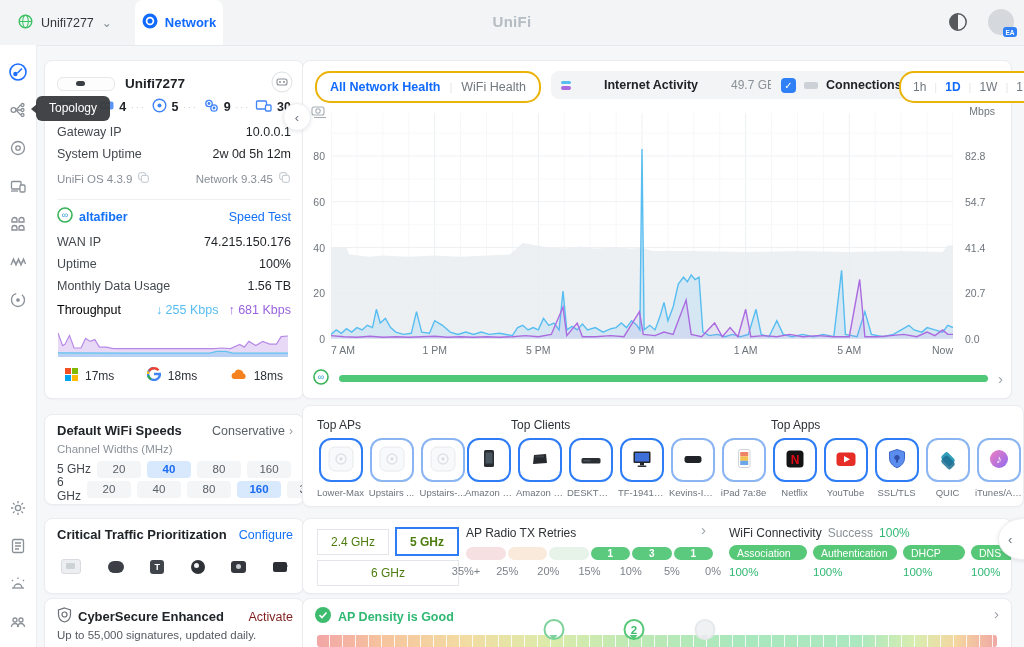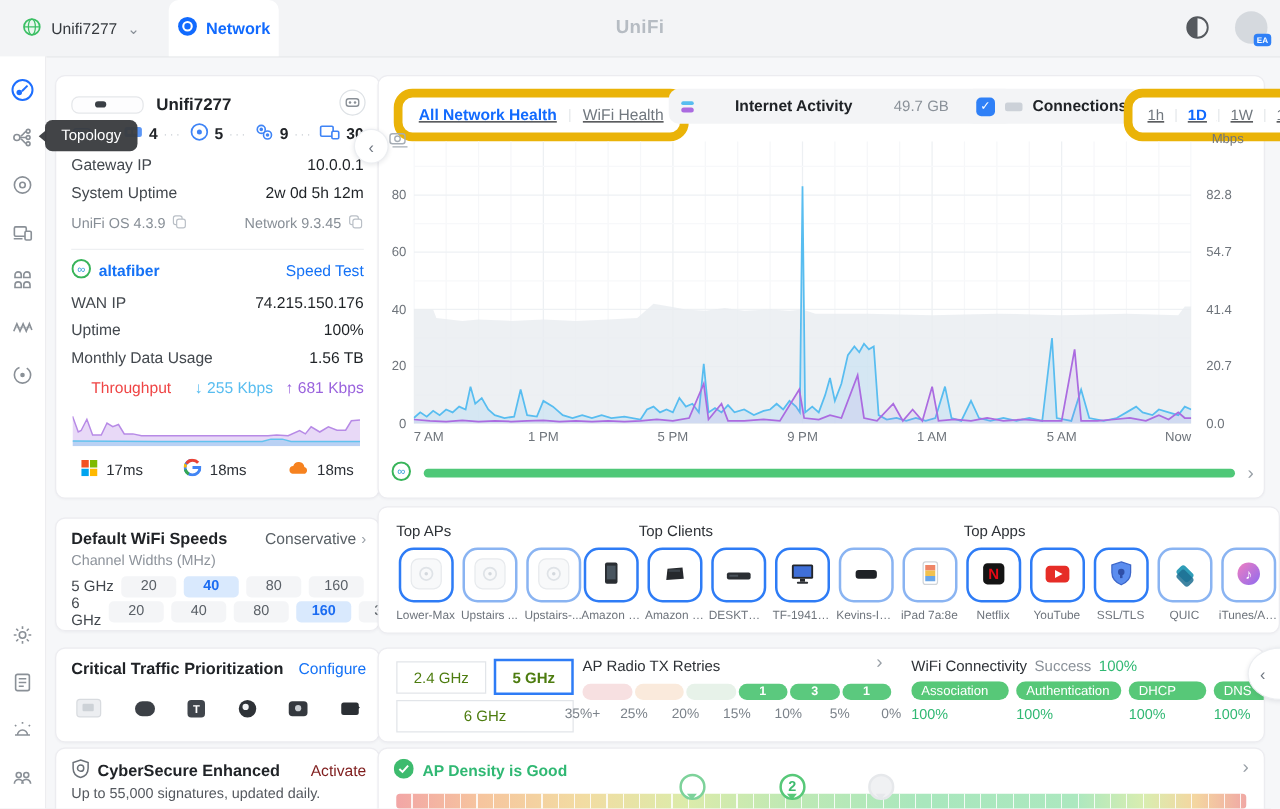--- a/index.html
+++ b/index.html
@@ -50,21 +50,21 @@
   .ctp2{width:16px;height:12px;border-radius:6px;background:#3c4046;}
   .ctp2:after{content:"";position:absolute;left:2px;bottom:-3px;border:3px solid transparent;border-top:4px solid #3c4046;}
   .ctp3{width:14px;height:14px;border-radius:3px;background:#40454c;color:#fff;font-size:9px;font-weight:bold;text-align:center;line-height:14px;}
   .ctp4{width:14px;height:14px;border-radius:50%;background:#2e3237;}
   .ctp4:before{content:"";position:absolute;left:3px;top:3px;width:5px;height:5px;border-radius:50%;background:#f2f3f5;}
   .ctp5{width:15px;height:12px;border-radius:3px;background:#34383e;}
   .ctp5:before{content:"";position:absolute;left:5px;top:3.5px;width:5px;height:5px;border-radius:50%;background:#c9cdd2;}
   .ctp6{width:14px;height:10px;border-radius:2px;background:#2b2f34;}
   .ctp6:after{content:"";position:absolute;right:-4px;top:1.5px;border:3.5px solid transparent;border-left:4px solid #2b2f34;}
   
-  .hpill{display:flex;align-items:center;height:28px;border-radius:15px;border:7px solid #eab308;background:#fff;padding:0 13px;gap:9px;text-decoration:underline;}
+  .hpill{display:flex;align-items:center;height:28px;border-radius:15px;border:2px solid #eab308;background:#fff;padding:0 13px;gap:9px;}
   .gpill{display:flex;align-items:center;height:28px;border-radius:8px;background:#f3f4f6;padding:0 10px;gap:8px;}
   .legend-bars{display:flex;flex-direction:column;gap:2px;}
   .legend-bars i{width:10px;height:3.5px;border-radius:2px;display:block;}
   .cbox{width:15px;height:15px;border-radius:4px;background:#2f80f7;color:#fff;font-size:10px;display:flex;align-items:center;justify-content:center;}
   .range-it{color:#71787f;font-size:12px;cursor:pointer;}
   .range-it.sel{color:#116afe;font-weight:bold;}
   .vsep{color:#e4e7ea;font-size:11px;}
   .ax{position:absolute;font-size:10.5px;color:#6e747b;}
   
   .tile{width:44px;height:44px;border-radius:12px;background:#fff;display:flex;align-items:center;justify-content:center;border:2px solid #8ab4f2;cursor:pointer;box-sizing:border-box;}
@@ -317,21 +317,21 @@
         <div class="info-row">
           <span class="lb">Uptime</span>
           <span class="vl green">100%</span>
         </div>
         <div class="info-row">
           <span class="lb">Monthly Data Usage</span>
           <span class="vl">1.56 TB</span>
         </div>
       </div>
     <div class="row" style="position:absolute;left:12px;top:242px;right:12px;justify-content:space-between;">
-      <span style="color:#ef4444;font-size:12.5px;margin-left:16px;">Throughput</span>
+      <span style="color:#000000;font-size:12.5px;">Throughput</span>
       <span class="row" style="gap:10px;font-size:12.5px;">
         <span style="color:#58bdf0;"><span>↓</span> <span>255 Kbps</span></span>
         <span style="color:#9a63dd;"><span>↑</span> <span>681 Kbps</span></span>
       </span>
     </div>
     <svg id="spark-svg" width="230" height="30" viewBox="0 0 230 30" style="position:absolute;left:13px;top:266px;">
         <path d="M0.0,6.0 L4.6,18.6 L6.9,17.4 L11.5,8.4 L16.1,21.0 L23.0,21.0 L27.6,11.4 L32.2,14.4 L36.8,12.6 L41.4,20.1 L48.3,20.1 L55.2,21.6 L156.4,21.6 L163.3,21.0 L172.5,21.6 L181.7,17.4 L186.3,20.1 L190.9,14.4 L197.8,18.6 L204.7,14.4 L211.6,17.1 L218.5,17.1 L223.1,9.6 L230.0,9.0 L230,30 L0,30 Z" fill="#b78ae6" opacity=".32"></path>
         <path d="M0.0,6.0 L4.6,18.6 L6.9,17.4 L11.5,8.4 L16.1,21.0 L23.0,21.0 L27.6,11.4 L32.2,14.4 L36.8,12.6 L41.4,20.1 L48.3,20.1 L55.2,21.6 L156.4,21.6 L163.3,21.0 L172.5,21.6 L181.7,17.4 L186.3,20.1 L190.9,14.4 L197.8,18.6 L204.7,14.4 L211.6,17.1 L218.5,17.1 L223.1,9.6 L230.0,9.0" fill="none" stroke="#b78ae6" stroke-width="1.2"></path>
         <path d="M0.0,25.8 L69.0,26.1 L126.5,26.1 L151.8,26.1 L158.7,24.3 L167.9,24.3 L174.8,26.1 L230.0,26.1 L230,30 L0,30 Z" fill="#62c3ee" opacity=".35"></path>
         <path d="M0.0,25.8 L69.0,26.1 L126.5,26.1 L151.8,26.1 L158.7,24.3 L167.9,24.3 L174.8,26.1 L230.0,26.1" fill="none" stroke="#62c3ee" stroke-width="1.2"></path>
@@ -423,21 +423,21 @@
     </div>
     <div style="position:absolute;left:12px;top:30px;color:#55595f;font-size:11.5px;">Up to 55,000 signatures, updated daily.</div>
   </div>
 
   <div class="card" style="left:302px;top:60px;width:708px;height:337px;">
     <div class="hpill" style="position:absolute;left:12px;top:10px;">
       <span class="range-it sel" style="font-size:12.5px;">All Network Health</span>
       <span class="vsep">|</span>
       <span class="range-it" style="font-size:12.5px;">WiFi Health</span>
     </div>
-    <div class="gpill" style="position:absolute;left:232px;top:10px;cursor:pointer;gap:33px;">
+    <div class="gpill" style="position:absolute;left:248px;top:10px;cursor:pointer;gap:33px;">
       <span class="legend-bars">
           <i style="background:#58bdf0;"></i>
           <i style="background:#ab6be0;"></i>
         </span>
       <span style="font-weight:bold;font-size:12.5px;color:#202327;">Internet Activity</span>
       <span style="color:#8a9199;font-size:12px;">49.7 GB</span>
       <span class="chev">⌄</span>
     </div>
     <div class="gpill" style="position:absolute;left:468px;top:10px;">
       <span class="cbox">✓</span>

